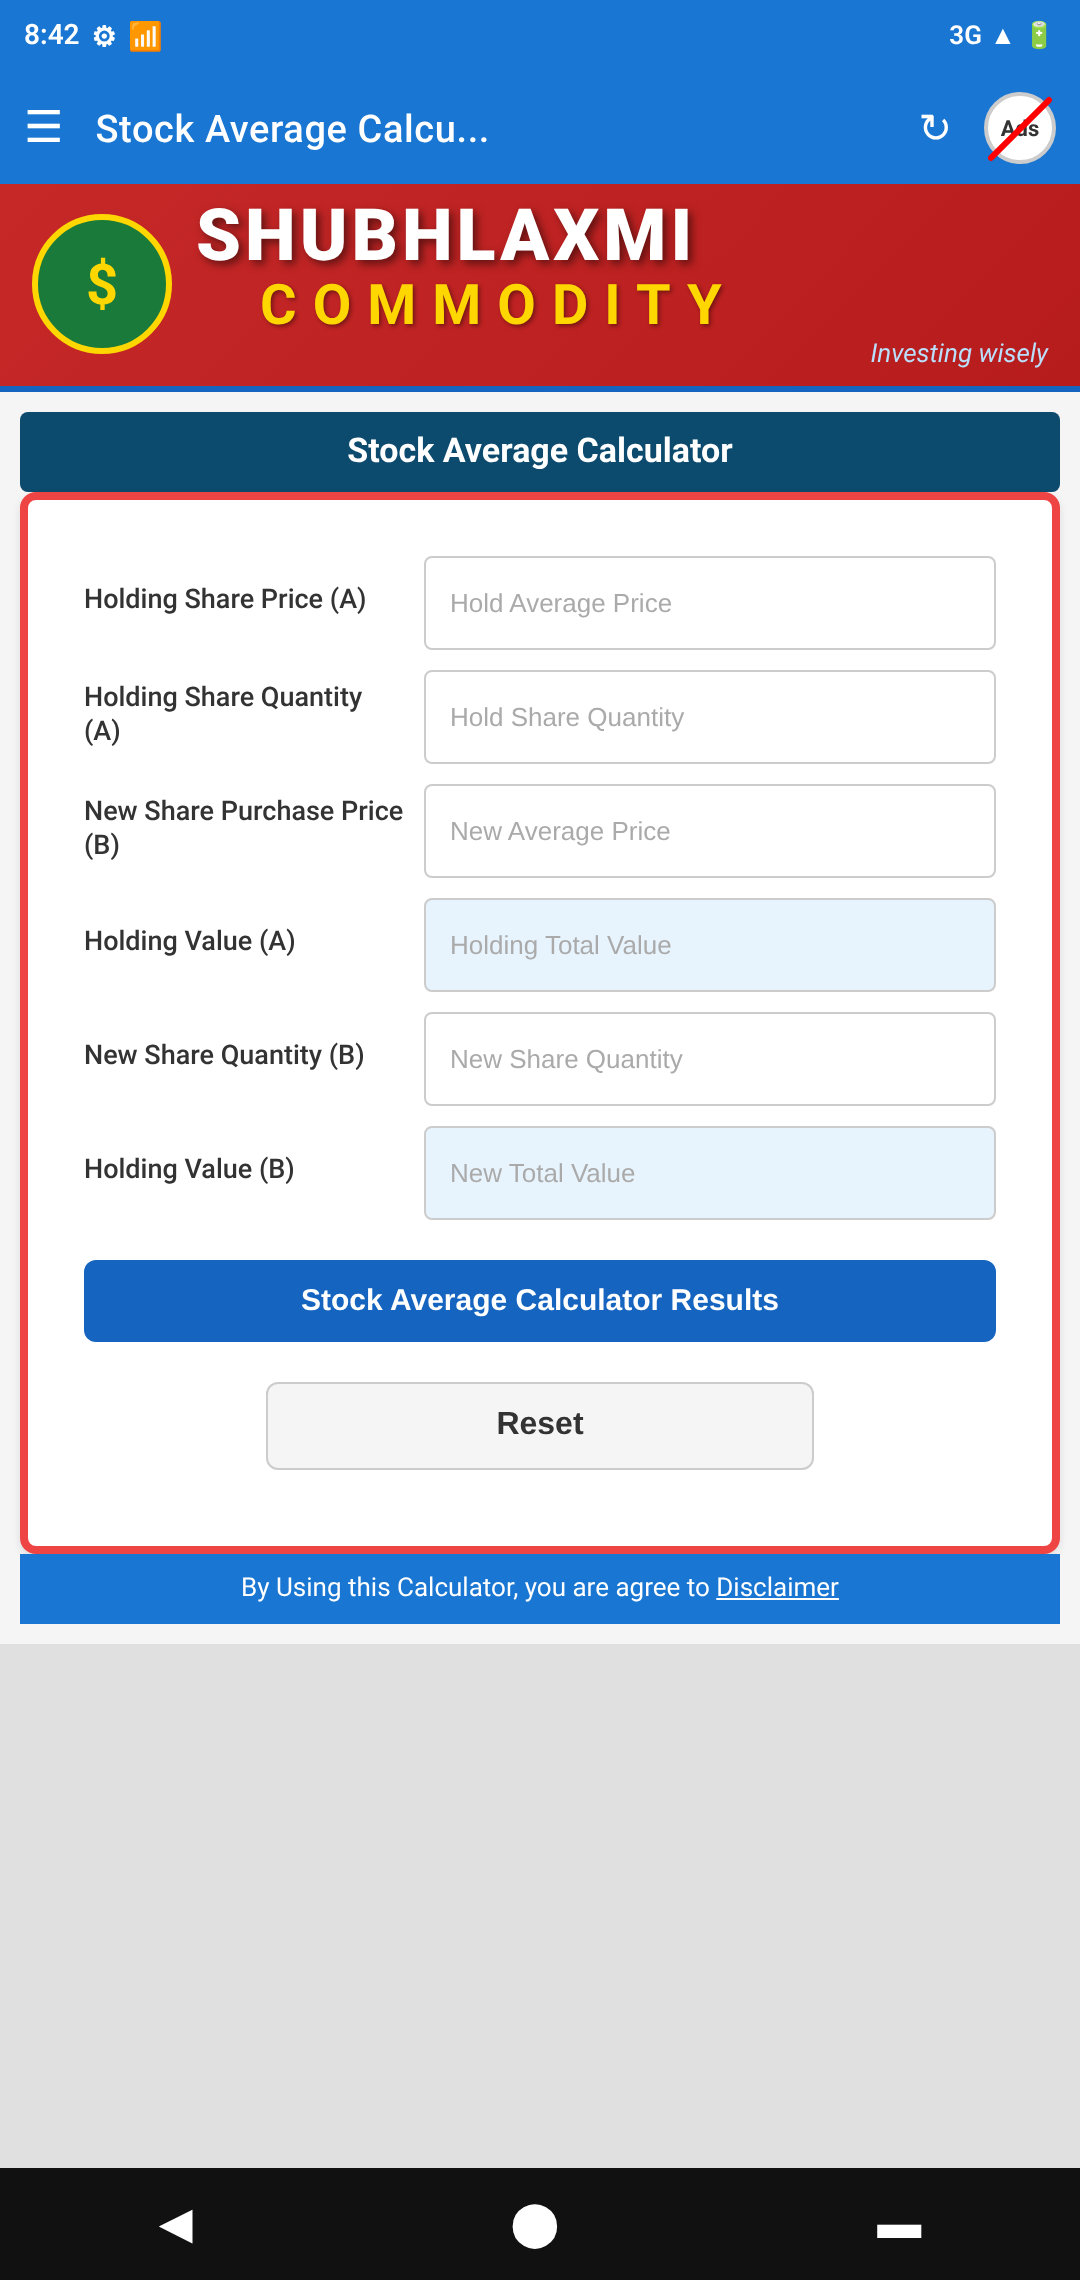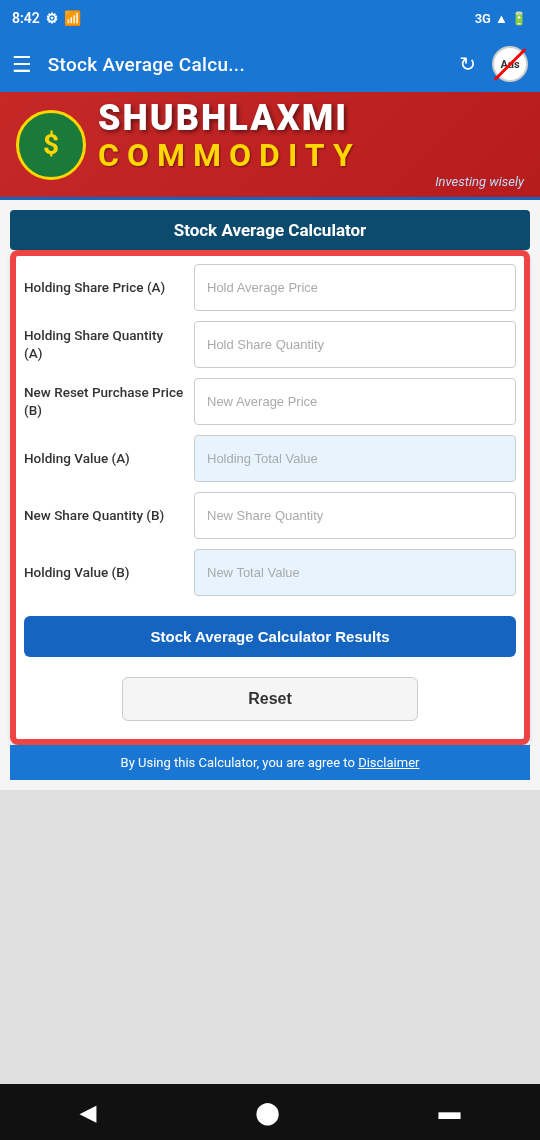--- a/index.html
+++ b/index.html
@@ -100,26 +100,27 @@
     }
     .banner-title {
       font-size: 36px;
       font-weight: 900;
       color: white;
       text-shadow: 2px 2px 4px rgba(0,0,0,0.5);
       letter-spacing: 2px;
       line-height: 1;
     }
     .banner-subtitle {
-      font-size: 32px;
+      font-size: 28px;
       font-weight: 700;
       color: #ffd700;
       letter-spacing: 8px;
       text-shadow: 1px 1px 2px rgba(0,0,0,0.4);
       line-height: 1.2;
+      margin-left: 32px;
     }
     .banner-tagline {
       font-size: 13px;
       color: #bbdefb;
       font-style: italic;
       align-self: flex-end;
     }
 
     
     .main-content {
@@ -137,22 +138,22 @@
       font-size: 17px;
       font-weight: 700;
       border-radius: 4px;
       margin-bottom: 0;
     }
 
     
     .calc-card {
       background: white;
       border-radius: 8px;
-      border: 6px solid #ef4444;
-      padding: 8px;
+      border: 4px solid #ef4444;
+      padding: 28px;
       box-shadow: 0 2px 4px rgba(0,0,0,0.1);
     }
 
     
     .form-row {
       display: flex;
       align-items: center;
       margin-bottom: 10px;
       gap: 10px;
     }
@@ -291,21 +292,21 @@
     <div id="input-fields-container">
         <div class="form-row">
           <div class="form-label">Holding Share Price (A)</div>
           <input class="form-input" placeholder="Hold Average Price" style="">
         </div>
         <div class="form-row">
           <div class="form-label">Holding Share Quantity (A)</div>
           <input class="form-input" placeholder="Hold Share Quantity" style="">
         </div>
         <div class="form-row">
-          <div class="form-label">New Reset Purchase Price (B)</div>
+          <div class="form-label">New Share Purchase Price (B)</div>
           <input class="form-input" placeholder="New Average Price" style="">
         </div>
         <div class="form-row">
           <div class="form-label">Holding Value (A)</div>
           <input class="form-input readonly" placeholder="Holding Total Value" readonly="" style="">
         </div>
         <div class="form-row">
           <div class="form-label">New Share Quantity (B)</div>
           <input class="form-input" placeholder="New Share Quantity" style="">
         </div>

